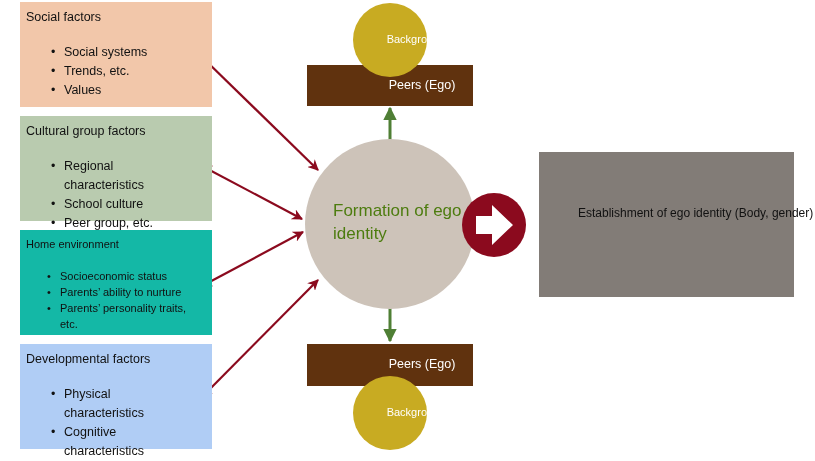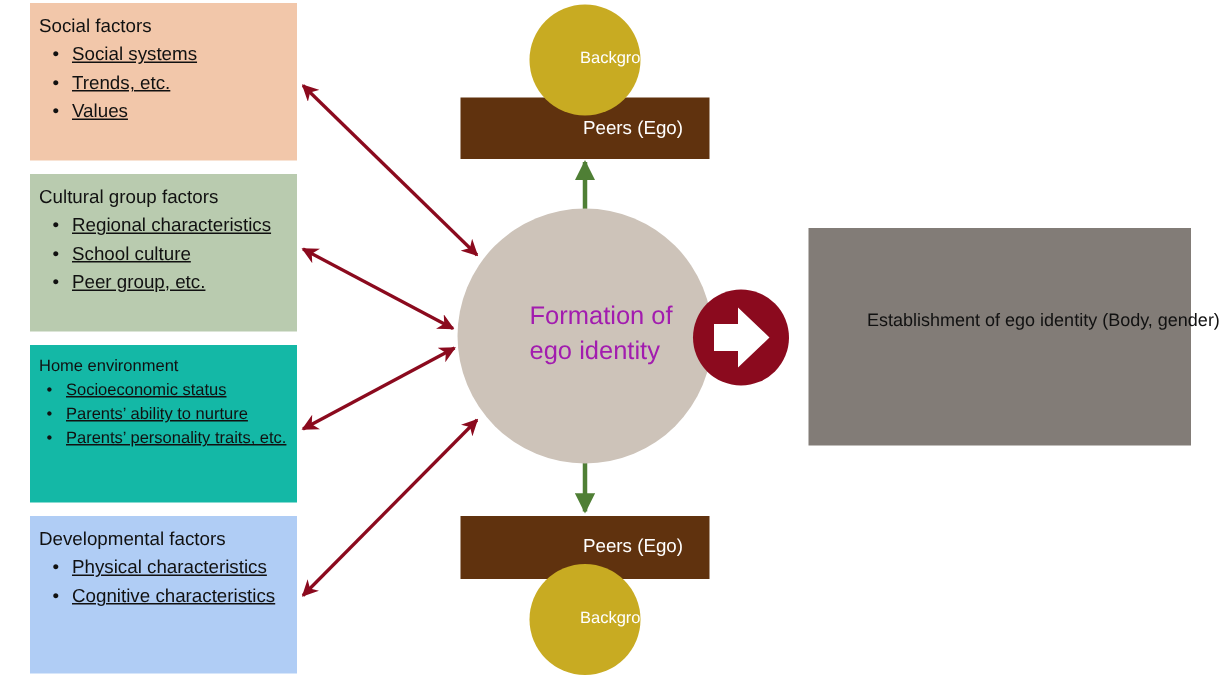--- a/index.html
+++ b/index.html
@@ -1,29 +1,29 @@
 <!DOCTYPE html>
 <html><head>
 <meta charset="utf-8">
 <style>
   html, body { margin:0; padding:0; background:#ffffff; }
   body { width:815px; height:461px; position:relative; overflow:hidden;
          font-family:"Liberation Sans", "DejaVu Sans", sans-serif; }
-  .factor-box { position:absolute; left:20px; width:178px; height:105px; box-sizing:border-box;
+  .factor-box { position:absolute; left:20px; width:192px; height:105px; box-sizing:border-box;
                 padding:6px 6px 0 6px; color:#111; font-size:12.5px; line-height:19px; }
   .factor-box.small { font-size:11px; line-height:16px; }
   .factor-title { display:block; }
-  .factor-list { margin:0; padding:0 0 0 22px; list-style:none;text-decoration:underline; }
+  .factor-list { margin:16px; padding:0 0 0 22px; list-style:none; }
   .factor-list li { position:relative; }
   .factor-list li::before { content:"\2022"; position:absolute; left:-13px; top:0; }
   svg#diagram { position:absolute; left:0; top:0; }
   .label { position:absolute; text-align:center; white-space:nowrap;padding-left:26px; }
   .peers-label { color:#ffffff; font-size:12.5px; width:178px; left:307px; }
   .bg-label { color:#ffffff; font-size:11px; width:74px; }
-  .center-label { color:#a21caf; font-size:17px; line-height:23px; left:305px; width:170px; top:199px; text-align:left; padding-left:48px; box-sizing:border-box; white-space:normal; }
+  .center-label { color:#4d7c0f; font-size:17px; line-height:23px; left:305px; width:170px; top:199px; text-align:left; padding-left:28px; box-sizing:border-box; white-space:normal; }
   .result-label { color:#111; font-size:12px; line-height:23px; left:552px; top:202px; width:240px; text-align:left; white-space:normal; }
 </style>
 </head>
 <body>
 
 <svg id="diagram" width="815" height="461">
   <defs>
     <marker id="redhead" viewBox="0 0 10 10" refX="9" refY="5" markerWidth="5" markerHeight="5" orient="auto-start-reverse">
       <path d="M0,0 L10,5 L0,10 L3,5 z" fill="#8b0a1e"></path>
     </marker>

